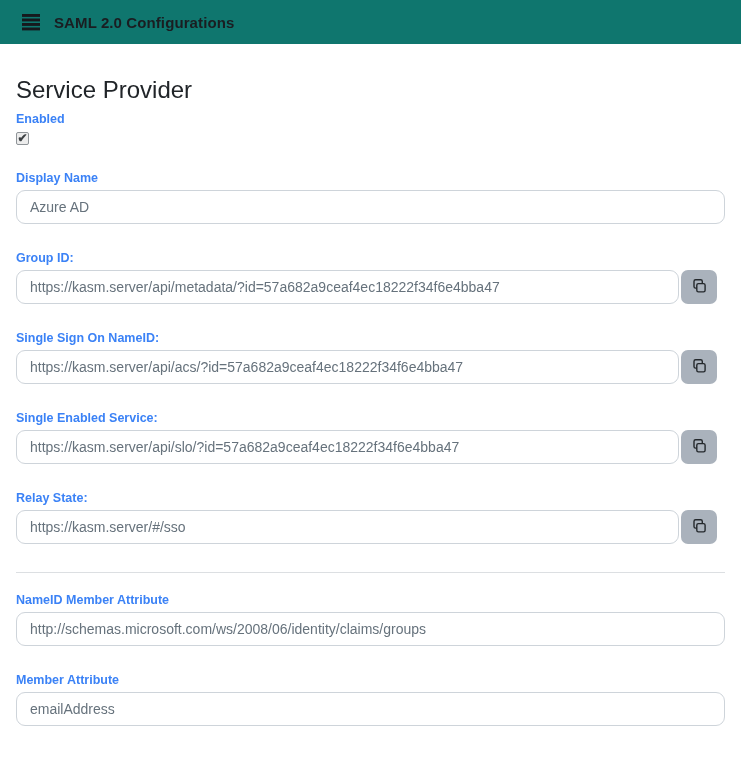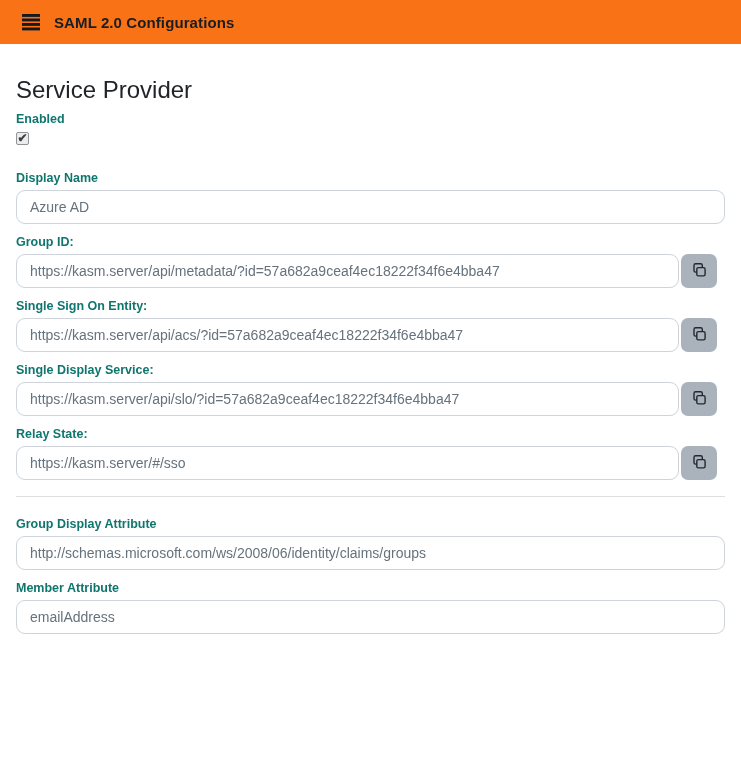--- a/index.html
+++ b/index.html
@@ -1,45 +1,45 @@
 <!DOCTYPE html>
 <html><head>
 <meta charset="utf-8">
 <style>
   * { margin:0; padding:0; box-sizing:border-box; }
   html,body { width:741px; height:769px; background:#ffffff;
     font-family:"Liberation Sans", sans-serif; overflow:hidden; }
 
   
-  .topbar { height:44px; background:#f97316; display:flex; align-items:center;
+  .topbar { height:44px; background:#0f766e; display:flex; align-items:center;
     padding-left:22px; }
   .hamburger { width:18px; height:19px; display:inline-block; cursor:pointer; }
   .topbar-title { margin-left:14px; font-size:15px; font-weight:700; color:#1a1d21;
     letter-spacing:.1px; }
 
   
   .content { padding:0 16px; }
   h1.section-heading { margin-top:33px; font-size:24px; font-weight:500;
     color:#212529; line-height:26px; }
-  .field-label { display:block; font-size:12.5px; font-weight:700; color:#0f766e;
+  .field-label { display:block; font-size:12.5px; font-weight:700; color:#3b82f6;
     line-height:13px; margin-bottom:5px; }
 
   .gap-sm { height:10px; }
 
   .check-group { margin-bottom:27px; }
   .check-group .field-label { margin-bottom:6px; }
 
   input.checkbox { appearance:none; -webkit-appearance:none; width:13px; height:13px;
     border:1px solid #8f9498; border-radius:2px; background:#f0f0f0; position:relative;
     cursor:pointer; display:block; }
   input.checkbox:checked { background:#ececec; }
   input.checkbox:checked::after { content:"\2714"; position:absolute; top:-2.5px; left:0.5px;
     font-size:12px; color:#3c4043; font-weight:700; }
 
-  .text-group { margin-bottom:12px; }
+  .text-group { margin-bottom:28px; }
   .text-input { width:100%; height:34px; border:1px solid #ced4da; border-radius:9px;
     padding:12px 13px; font-size:14px; color:#66727c; background:#ffffff; outline:none;
     font-family:"Liberation Sans", sans-serif; }
 
   .input-row { display:flex; align-items:stretch; padding-right:8px; }
   .input-row .text-input { flex:1; }
   .copy-btn { width:36px; height:34px; margin-left:2px; flex:0 0 36px;
     background:#aab2bc; border:none; border-radius:7px; cursor:pointer;
     display:flex; align-items:center; justify-content:center; }
 
@@ -84,36 +84,36 @@
           <svg width="16" height="16" viewBox="0 0 16 16">
             <rect x="3" y="1.8" width="8.3" height="8.3" rx="1.6" fill="none" stroke="#24282c" stroke-width="1.4"></rect>
             <rect x="5.8" y="5.6" width="8.3" height="8.3" rx="1.6" fill="#aab2bc" stroke="#24282c" stroke-width="1.4"></rect>
           </svg>
         </span>
       </button>
     </div>
   </div>
 
   <div class="text-group">
-    <label class="field-label">Single Sign On Entity:</label>
+    <label class="field-label">Single Sign On NameID:</label>
     <div class="input-row">
       <input type="text" class="text-input" value="https://kasm.server/api/acs/?id=57a682a9ceaf4ec18222f34f6e4bba47" style="">
       <button class="copy-btn">
         <span>
           <svg width="16" height="16" viewBox="0 0 16 16">
             <rect x="3" y="1.8" width="8.3" height="8.3" rx="1.6" fill="none" stroke="#24282c" stroke-width="1.4"></rect>
             <rect x="5.8" y="5.6" width="8.3" height="8.3" rx="1.6" fill="#aab2bc" stroke="#24282c" stroke-width="1.4"></rect>
           </svg>
         </span>
       </button>
     </div>
   </div>
 
   <div class="text-group">
-    <label class="field-label">Single Display Service:</label>
+    <label class="field-label">Single Enabled Service:</label>
     <div class="input-row">
       <input type="text" class="text-input" value="https://kasm.server/api/slo/?id=57a682a9ceaf4ec18222f34f6e4bba47" style="">
       <button class="copy-btn">
         <span>
           <svg width="16" height="16" viewBox="0 0 16 16">
             <rect x="3" y="1.8" width="8.3" height="8.3" rx="1.6" fill="none" stroke="#24282c" stroke-width="1.4"></rect>
             <rect x="5.8" y="5.6" width="8.3" height="8.3" rx="1.6" fill="#aab2bc" stroke="#24282c" stroke-width="1.4"></rect>
           </svg>
         </span>
       </button>
@@ -132,21 +132,21 @@
           </svg>
         </span>
       </button>
     </div>
   </div>
 
   <hr class="divider">
 
 
   <div class="text-group">
-    <label class="field-label">Group Display Attribute</label>
+    <label class="field-label">NameID Member Attribute</label>
     <input type="text" class="text-input" value="http://schemas.microsoft.com/ws/2008/06/identity/claims/groups" style="">
   </div>
 
   <div class="text-group">
     <label class="field-label">Member Attribute</label>
     <input type="text" class="text-input" value="emailAddress" style="">
   </div>
 
 </div>
 

